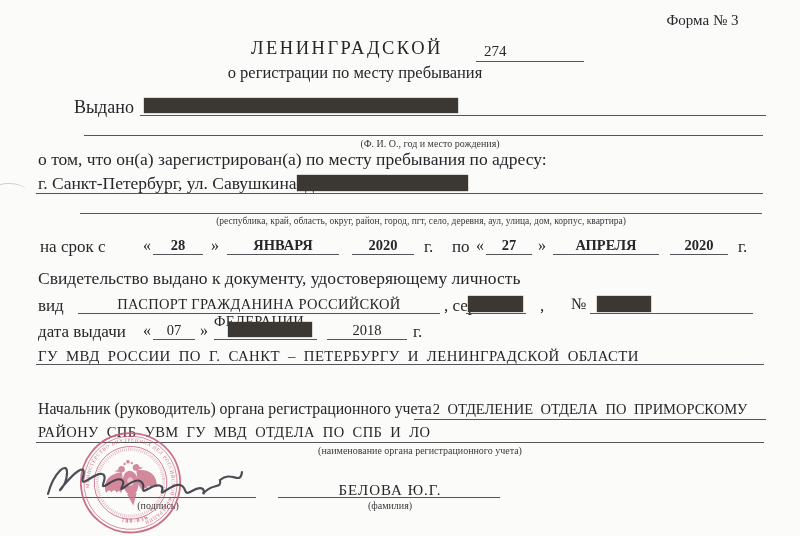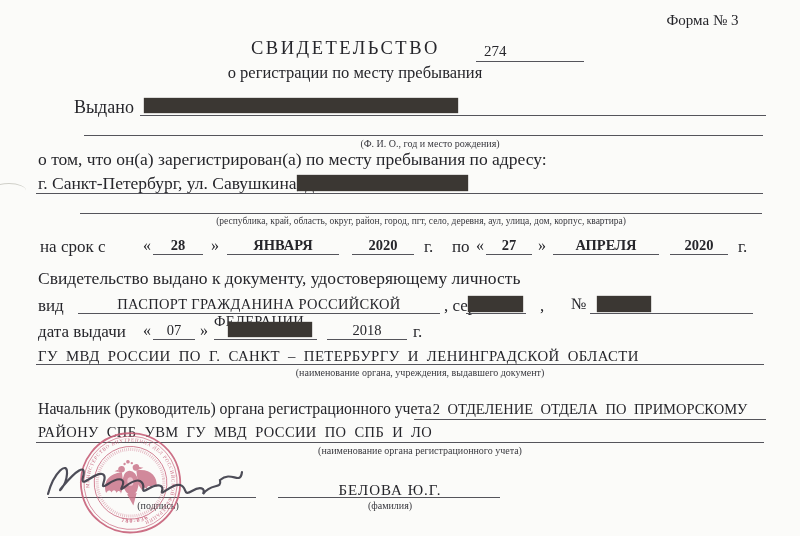--- a/index.html
+++ b/index.html
@@ -19,21 +19,21 @@
   .wsp{word-spacing:4px;}
   .artifact{position:absolute;left:-8px;top:183px;width:34px;height:14px;
             border-top:1.5px solid #cfcfc8;border-radius:50% 50% 0 0;}
 </style>
 </head>
 <body>
 
 <div class="page">
 
   <div class="abs" style="left:640px;top:12px;width:125px;text-align:center;font-size:15px">Форма № 3</div>
-  <div class="abs" style="left:251px;top:38px;font-size:18.5px;letter-spacing:2.5px">СВИДЕТЕЛЬСТВО</div>
+  <div class="abs" style="left:251px;top:38px;font-size:18.5px;letter-spacing:2.5px">ЛЕНИНГРАДСКОЙ</div>
   <div class="useg" style="left:476px;top:42px;width:100px;text-align:left;padding-left:8px;font-size:15px;height:19px;line-height:19px">274</div>
   <div class="abs" style="left:170px;top:63px;width:370px;text-align:center;font-size:16.5px">о регистрации по месту пребывания</div>
 
   <div class="abs" style="left:74px;top:97px;font-size:18px">Выдано</div>
   <div class="bar" style="left:144px;top:98px;width:314px;height:15px"></div>
   <div class="hline" style="left:140px;top:115px;width:626px"></div>
 
   <div class="hline" style="left:84px;top:135px;width:679px"></div>
   <div class="abs cap" style="left:150px;top:138px;width:560px">(Ф. И. О., год и место рождения)</div>
 
@@ -75,25 +75,24 @@
   <div class="abs quote" style="left:143px;top:322px">«</div>
   <div class="useg" style="left:153px;top:322px;width:42px">07</div>
   <div class="abs quote" style="left:200px;top:322px">»</div>
   <div class="useg" style="left:214px;top:321px;width:103px;height:18px"></div>
   <div class="bar" style="left:228px;top:322px;width:84px;height:15px"></div>
   <div class="useg" style="left:327px;top:322px;width:80px">2018</div>
   <div class="abs t17s" style="left:413px;top:322px">г.</div>
 
   <div class="abs caps wsp" style="left:38px;top:348px;font-size:14.8px">ГУ МВД РОССИИ ПО Г. САНКТ – ПЕТЕРБУРГУ И ЛЕНИНГРАДСКОЙ ОБЛАСТИ</div>
   <div class="hline" style="left:36px;top:364px;width:728px"></div>
-  <div class="abs cap" style="left:150px;top:367px;width:540px">(наименование органа, учреждения, выдавшего документ)</div>
 
   <div class="abs" style="left:38px;top:400px;font-size:15.8px">Начальник (руководитель) органа регистрационного учета</div>
   <div class="useg wsp" style="left:414px;top:399px;width:352px;height:20px;line-height:20px">2 ОТДЕЛЕНИЕ ОТДЕЛА ПО ПРИМОРСКОМУ</div>
-  <div class="abs caps wsp" style="left:38px;top:424px">РАЙОНУ СПБ УВМ ГУ МВД РОССИИ ПО СПБ И ЛО</div>
+  <div class="abs caps wsp" style="left:38px;top:424px">РАЙОНУ СПБ УВМ ГУ МВД ОТДЕЛА ПО СПБ И ЛО</div>
   <div class="hline" style="left:36px;top:442px;width:728px"></div>
   <div class="abs cap" style="left:180px;top:445px;width:480px">(наименование органа регистрационного учета)</div>
 
   <div class="hline" style="left:48px;top:497px;width:208px"></div>
   <div class="abs cap" style="left:103px;top:500px;width:110px">(подпись)</div>
   <div class="abs" style="left:290px;top:482px;width:200px;text-align:center;font-size:15px;letter-spacing:1px">БЕЛОВА Ю.Г.</div>
   <div class="hline" style="left:278px;top:497px;width:222px"></div>
   <div class="abs cap" style="left:330px;top:500px;width:120px">(фамилия)</div>
 
   <div class="artifact"></div>

